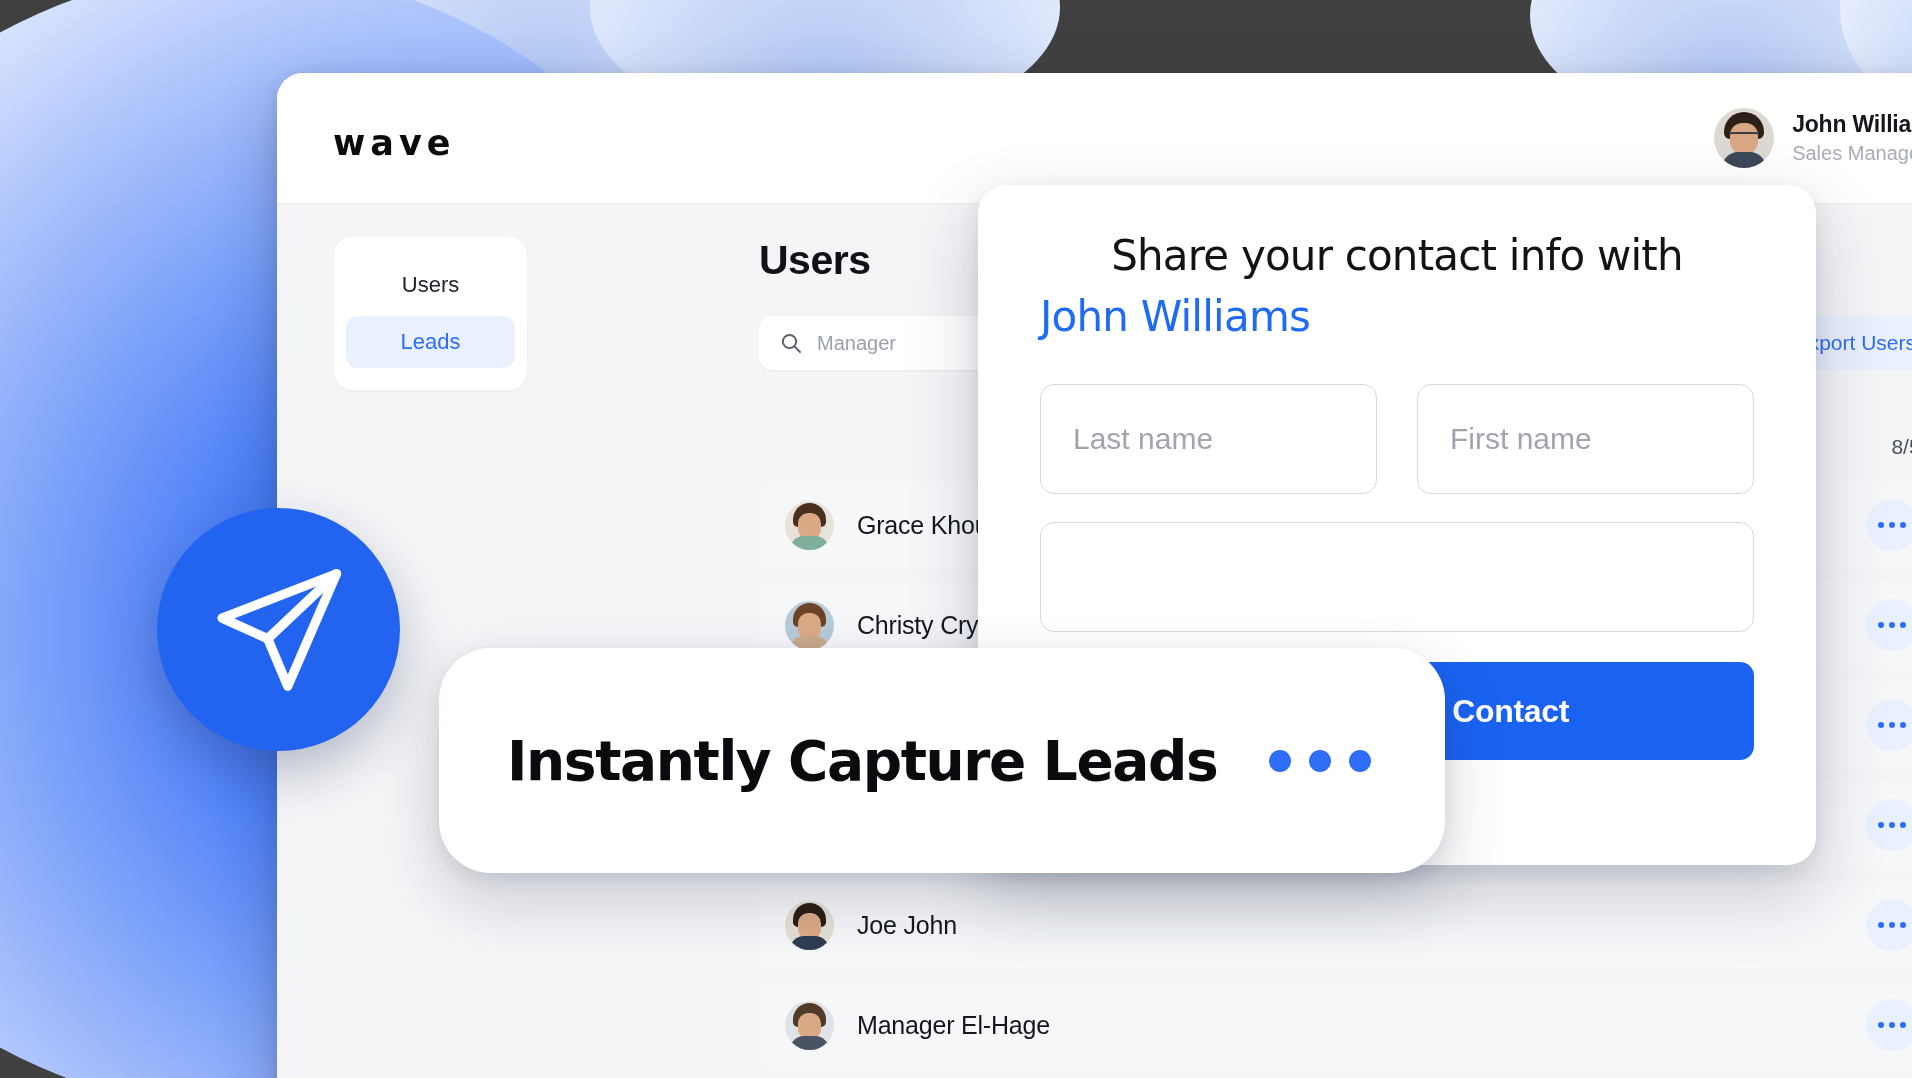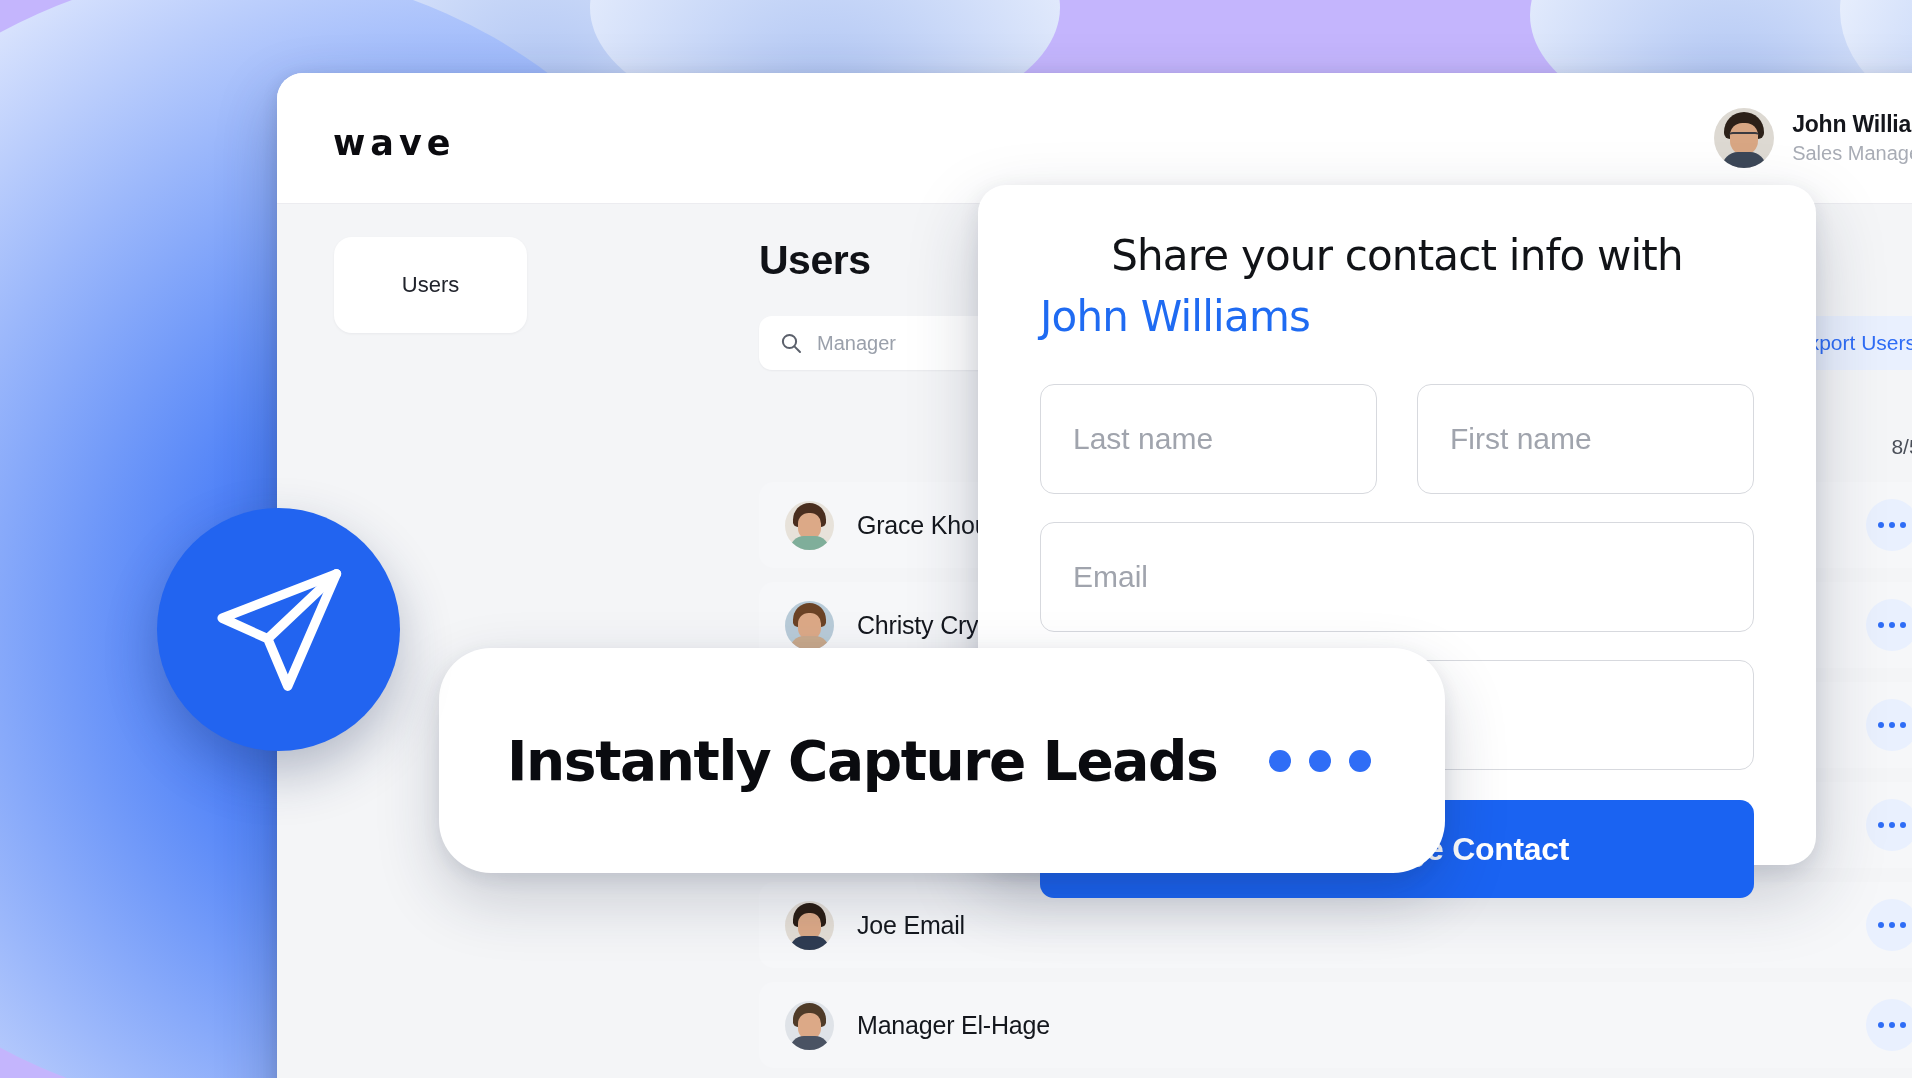--- a/index.html
+++ b/index.html
@@ -11,21 +11,21 @@
     overflow: hidden;
     background: #000000;
     font-family: "Liberation Sans", sans-serif;
   }
 
   #stage {
     position: relative;
     width: 1912px;
     height: 1078px;
     overflow: hidden;
-    background: #c4b5fd;
+    background: #404040;
   }
 
   
   .blob {
     position: absolute;
     border-radius: 50%;
     pointer-events: none;
   }
   .blob-main {
     left: -290px;
@@ -394,20 +394,21 @@
           <div id="profile-name">John Williams</div>
           <div id="profile-role">Sales Manager</div>
         </div>
       </div>
     </div>
 
     <div id="app-body">
 
       <nav id="sidebar">
         <div class="nav-item">Users</div>
+        <div class="nav-item active">Leads</div>
       </nav>
 
       <section id="main">
         <h1 id="page-title">Users</h1>
 
         <div id="toolbar">
           <div class="field" id="search-field">
             <svg class="svg-ico" width="24" height="24" viewBox="0 0 24 24" fill="none">
               <circle cx="10.5" cy="10.5" r="6.6" stroke="#5b606b" stroke-width="2"></circle>
               <line x1="15.4" y1="15.4" x2="21" y2="21" stroke="#5b606b" stroke-width="2" stroke-linecap="round"></line>
@@ -490,21 +491,21 @@
               </div>
           </div>
 
           <div class="user-row">
             <div class="row-avatar">
               <div class="av-bg" style="background:#e4ded6"></div>
               <div class="av-hair" style="background:#2a1c12"></div>
               <div class="av-face"></div>
               <div class="av-body" style="background:#2f3c52"></div>
             </div>
-            <span class="row-name">Joe Email</span>
+            <span class="row-name">Joe John</span>
             <div class="row-menu">
                 <i></i>
                 <i></i>
                 <i></i>
               </div>
           </div>
 
           <div class="user-row">
             <div class="row-avatar">
               <div class="av-bg" style="background:#dfe3e8"></div>
@@ -531,23 +532,20 @@
 
     <div id="form-grid">
       <div class="input-box">
         <span>Last name</span>
       </div>
       <div class="input-box">
         <span>First name</span>
       </div>
     </div>
 
-    <div class="input-box full">
-      <span>Email</span>
-    </div>
 
     <div class="input-box full">
       <span></span>
     </div>
 
     <button id="exchange-btn">
       <svg width="44" height="44" viewBox="0 0 24 24" fill="none">
         <path d="M3 4 L17 19" stroke="#ffffff" stroke-width="1.6" stroke-linecap="round"></path>
         <path d="M3 19 L17 4" stroke="#ffffff" stroke-width="1.6" stroke-linecap="round"></path>
         <path d="M14.5 2.6 L18.4 4.1 L14.9 6.3" fill="#ffffff"></path>

